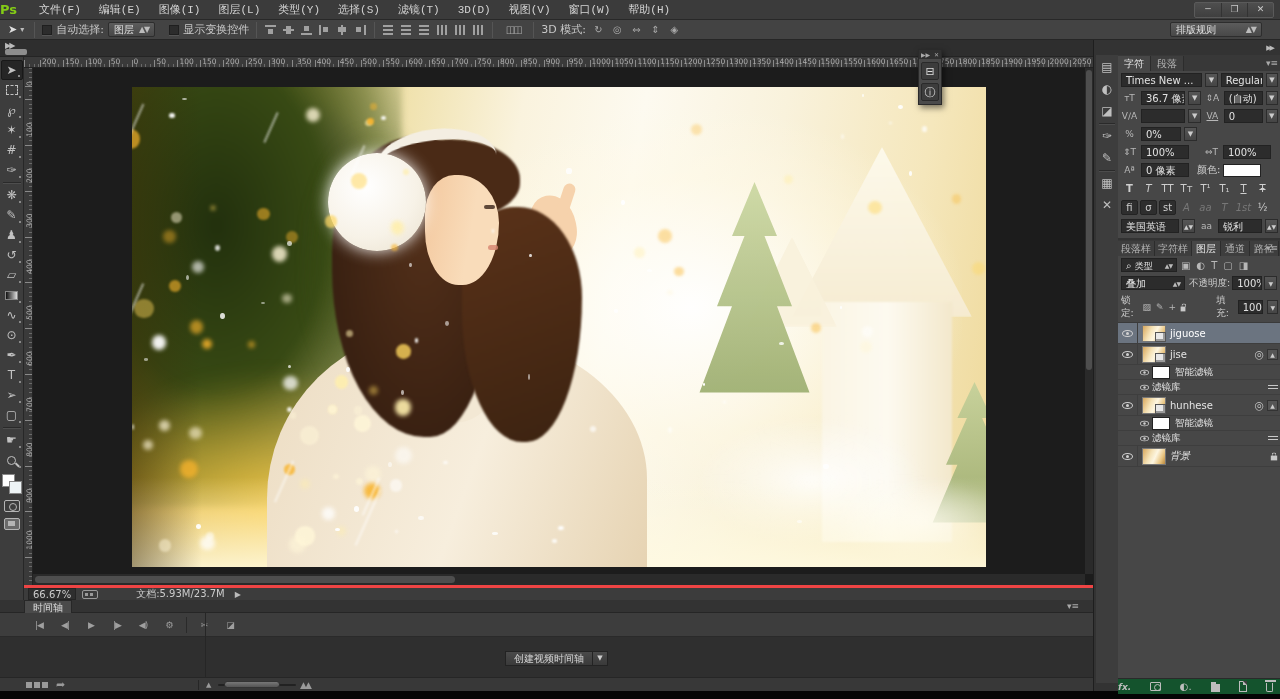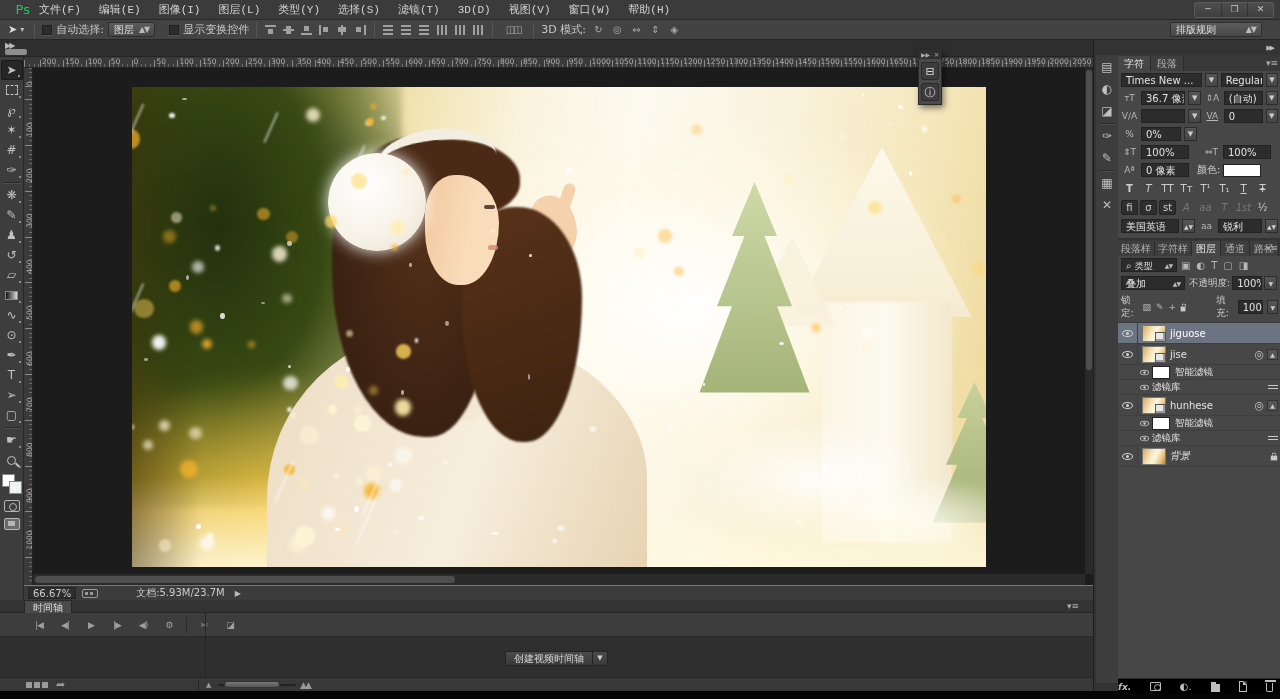--- a/index.html
+++ b/index.html
@@ -4,21 +4,21 @@
 <style>
   * { margin:0; padding:0; box-sizing:border-box; }
   html,body { width:1280px; height:699px; background:#000; overflow:hidden; }
   body { font-family:"DejaVu Sans","Liberation Sans",sans-serif; font-size:11px; color:#cfcfcf;
          -webkit-font-smoothing:antialiased; }
   .app { position:relative; width:1280px; height:699px; background:#1c1c1c; overflow:hidden; }
 
   
   .menubar { position:absolute; left:0; top:0; width:1280px; height:20px; background:#3b3b3b;
              border-bottom:1px solid #282828; display:flex; align-items:center; }
-  .ps-logo { width:30px; text-align:right; font-weight:normal; font-size:13px; color:#22c55e; }
+  .ps-logo { width:30px; text-align:left; font-weight:bold; font-size:13px; color:#84cc16; }
   .menu-items { display:flex; height:100%; align-items:center;font-family:Liberation Mono, monospace; }
   .menu-item { padding:0 9px; line-height:20px; color:#d4d4d4; font-size:11px; cursor:default; }
   .win-controls { position:absolute; right:6px; top:2px; display:flex; border:1px solid #5a5a5a;
                   border-radius:2px; background:linear-gradient(#4e4e4e,#3f3f3f); }
   .win-btn { width:26px; height:14px; text-align:center; line-height:13px; font-size:9px; color:#ccc;
              border-left:1px solid #333; }
   .win-btn:first-child { border-left:none; }
 
   
   .optionsbar { position:absolute; left:0; top:20px; width:1280px; height:20px; background:#434343;
@@ -105,21 +105,21 @@
   
   .floatpanel { position:absolute; left:918px; top:49px; width:24px; background:#4a4a4a; border:1px solid #2a2a2a;
                 box-shadow:2px 3px 6px rgba(0,0,0,.5); z-index:30; }
   .floatpanel .hd { height:9px; background:#303030; display:flex; justify-content:space-between; align-items:center;
                     padding:0 2px; font-size:6px; color:#aaa; }
   .fp-btn { width:18px; height:18px; margin:3px auto; background:#3c3c3c; border:1px solid #2a2a2a; border-radius:2px;
             display:flex; align-items:center; justify-content:center; color:#ddd; font-size:11px; }
 
   
   .statusbar { position:absolute; left:24px; top:585px; width:1069px; height:15px; background:#3c3c3c;
-               border-top:1px solid #ef4444; display:flex; align-items:center; font-size:10px; color:#ccc; }
+               border-top:3px solid #ef4444; display:flex; align-items:center; font-size:10px; color:#ccc; }
   .zoomfield { margin-left:4px; padding:0 4px; background:#2e2e2e; border:1px solid #242424; height:12px; line-height:11px; }
   .dd-ico { width:16px; height:9px; border:1px solid #9a9a9a; border-radius:2px; margin-left:6px; position:relative; }
   .dd-ico::after { content:""; position:absolute; left:2px; top:2px; width:3px; height:3px; background:#9a9a9a; box-shadow:5px 0 #9a9a9a; }
   .doclabel { margin-left:38px; }
   .status-arrow { margin-left:10px; font-size:8px; color:#bbb; }
 
   
   .tl-head { position:absolute; left:0; top:600px; width:1093px; height:13px; background:#333; border-bottom:1px solid #262626; }
   .tl-tab { position:absolute; left:24px; top:0; height:13px; background:#4a4a4a; padding:0 8px; font-size:10px;
             line-height:13px; color:#ddd; border:1px solid #272727; border-bottom:none; }
@@ -192,21 +192,21 @@
   .lname.bgname { font-style:italic; }
   .rowright { position:absolute; right:3px; display:flex; align-items:center; gap:3px; color:#c9c9c9; }
   .expander { width:11px; height:11px; background:#565656; border:1px solid #333; color:#ccc; font-size:6px;
               display:flex; align-items:center; justify-content:center; }
   .dslider { position:relative; width:10px; height:8px; }
   .dslider::before,.dslider::after { content:""; position:absolute; left:0; width:10px; height:1px; background:#c9c9c9; }
   .dslider::before { top:2px; } .dslider::after { top:5px; }
   .lockico { position:relative; width:8px; height:6px; background:#c9c9c9; margin-top:3px; }
   .lockico::before { content:""; position:absolute; left:1px; top:-4px; width:4px; height:4px;
                      border:1.5px solid #c9c9c9; border-bottom:none; border-radius:3px 3px 0 0; }
-  .lp-bottom { position:absolute; left:24px; top:638px; width:163px; height:16px; background:#000000; border-top:1px solid #2a2a2a;
+  .lp-bottom { position:absolute; left:24px; top:638px; width:163px; height:16px; background:#14532d; border-top:1px solid #2a2a2a;
                display:flex; align-items:center; justify-content:flex-end; gap:19px; padding-right:8px; color:#bdbdbd; }
   .fx { font-size:9px; font-style:italic; font-weight:bold; }
   .maskico { width:13px; height:9px; border:1px solid #bdbdbd; border-radius:1px; position:relative; }
   .maskico::after { content:""; position:absolute; left:3px; top:1px; width:5px; height:5px; border:1px solid #bdbdbd; border-radius:50%; }
   .folder { width:12px; height:8px; background:#bdbdbd; position:relative; margin-top:3px; }
   .folder::before { content:""; position:absolute; left:0; top:-2px; width:5px; height:2px; background:#bdbdbd; }
   .newpage { width:9px; height:11px; border:1px solid #bdbdbd; position:relative; }
   .newpage::after { content:""; position:absolute; right:-1px; top:-1px; border:2px solid #3d3d3d; border-left-color:#bdbdbd; border-bottom-color:#bdbdbd; }
   .trash { width:9px; height:9px; border:1px solid #bdbdbd; border-top:none; border-radius:0 0 2px 2px; position:relative; margin-top:2px; }
   .trash::before { content:""; position:absolute; left:-2px; top:-3px; width:11px; height:1.5px; background:#bdbdbd; }

